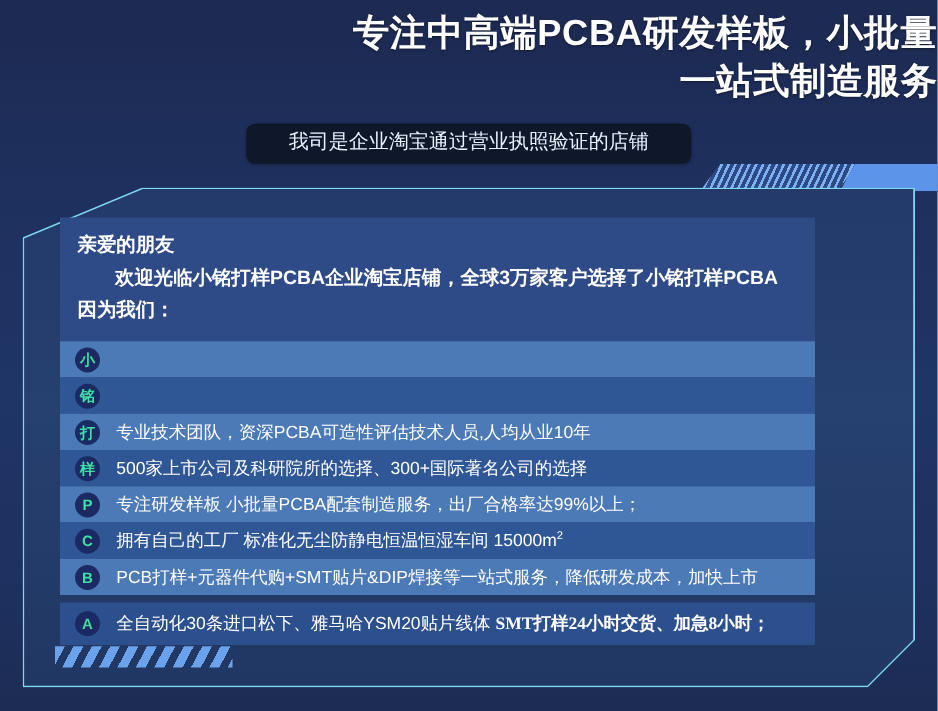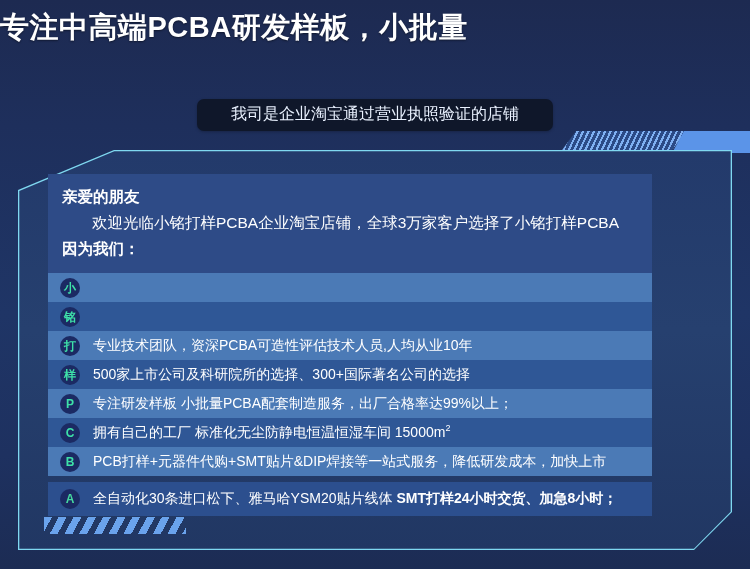--- a/index.html
+++ b/index.html
@@ -26,21 +26,21 @@
     position:absolute; left:0; top:0; width:126px; height:100%;
     background:repeating-linear-gradient(115deg,
       #7fb0f2 0px,#7fb0f2 2px,
       #2b4a86 2px,#2b4a86 5px);
     clip-path:polygon(16px 0, 100% 0, calc(100% - 16px) 100%, 0 100%);
   }
 
   
   .headline {
     position:absolute; top:8px; left:0; width:750px;
-    text-align:left; color:#ffffff;
+    text-align:right; color:#ffffff;
     font-size:29px; font-weight:bold; line-height:38px;
     letter-spacing:.5px;
     text-shadow:0 1px 2px rgba(0,0,0,.45);
   }
   .headline .l2 { display:block; }
 
   .subpill {
     position:absolute; top:99px; left:50%; transform:translateX(-50%);
     background:#0f172a; color:#eaf2ff;
     font-size:16px; line-height:28px;
@@ -71,21 +71,21 @@
   .card {
     position:absolute; left:48px; top:174px; width:604px;
   }
   .greet {
     background:#2e4b87;
     color:#ffffff;
     padding:10px 14px 11px;
     font-size:15.5px; line-height:26px;
   }
   .greet .line1 { font-weight:bold; }
-  .greet .line2 { text-indent:30px; font-weight:normal; }
+  .greet .line2 { text-indent:30px; font-weight:bold; }
   .greet .line3 { font-weight:bold; }
 
   .rows { display:block; }
   .row {
     display:flex; align-items:center;
     height:29px; padding:0 0 0 12px;
     color:#ffffff; font-size:14px; white-space:nowrap;
   }
   .row.lite { background:#4b7ab6; }
   .row.dark { background:#2f5796; }
@@ -96,33 +96,34 @@
     width:20px; height:20px; border-radius:50%;
     background:#1b2a63;
     color:#3ee0a8;
     font-size:12px; font-weight:bold;
     display:flex; align-items:center; justify-content:center;
     margin-right:13px;
     line-height:1;
   }
   .row.last .badge { color:#46d8a0; }
   .rtext { flex:1 1 auto; overflow:hidden; }
-  .rtext b { font-weight:bold; }
+  .rtext b { font-weight:bold;font-family:Liberation Serif, serif; }
   sup { font-size:9px; vertical-align:super; }
 </style>
 </head>
 <body>
 
 <div class="tr-bar">
   <div class="hatch"></div>
   <div class="solid"></div>
 </div>
 
 <div class="headline">
   <span>专注中高端PCBA研发样板，小批量</span>
+  <span class="l2">一站式制造服务</span>
 </div>
 
 <div class="subpill">我司是企业淘宝通过营业执照验证的店铺</div>
 
 <div class="frame-border"></div>
 <div class="frame-inner"></div>
 
 <div class="bl-stripes"></div>
 
 <div class="card">

